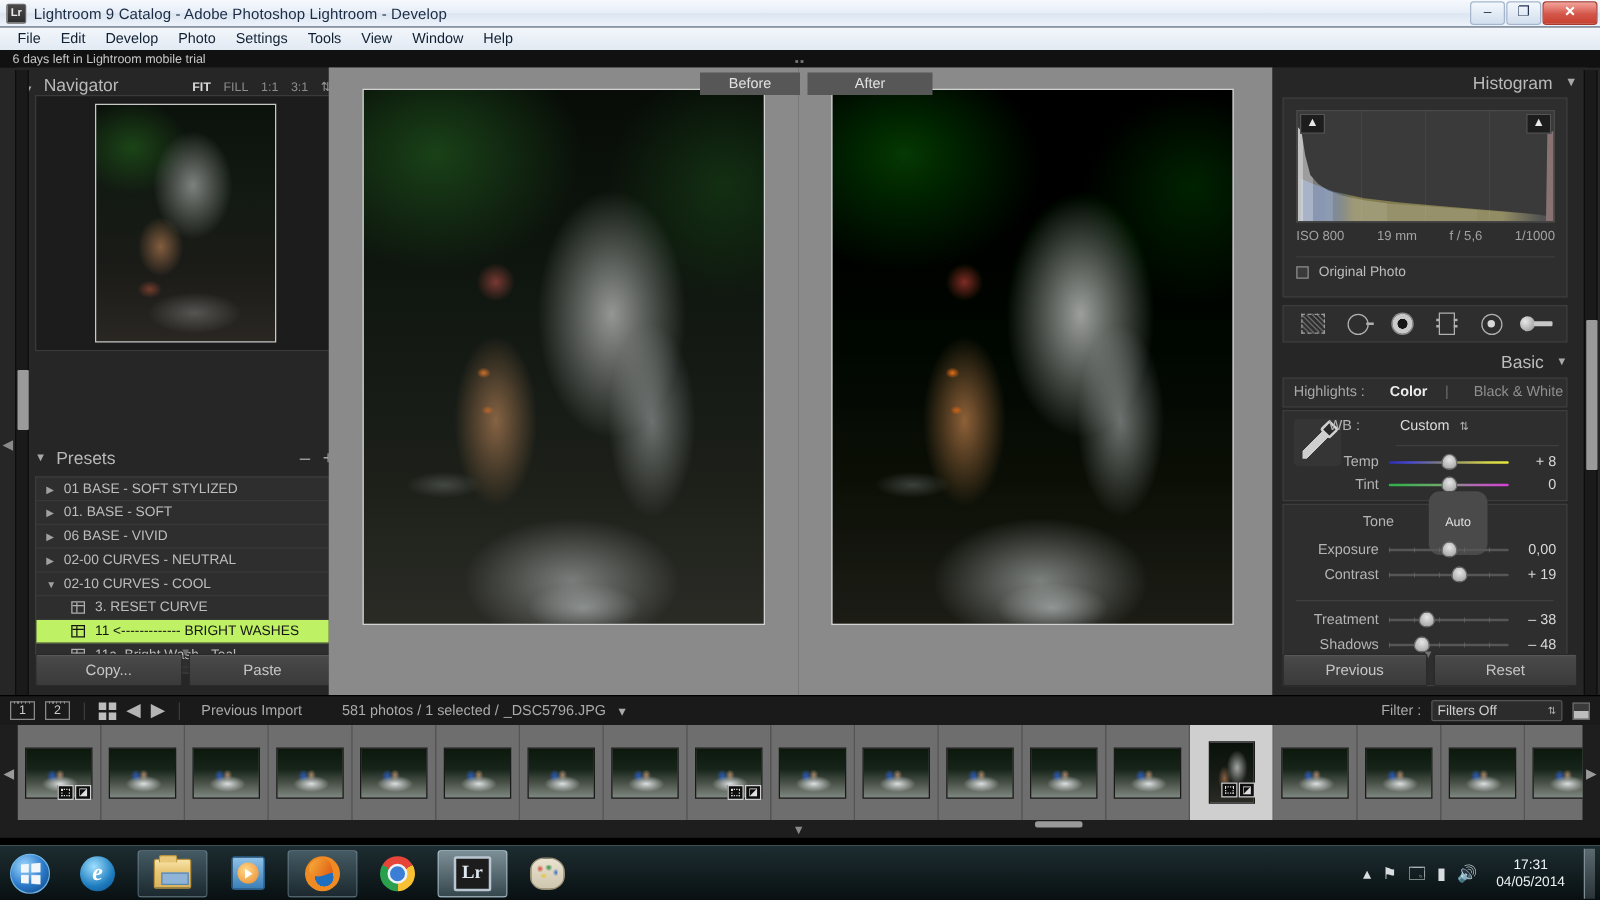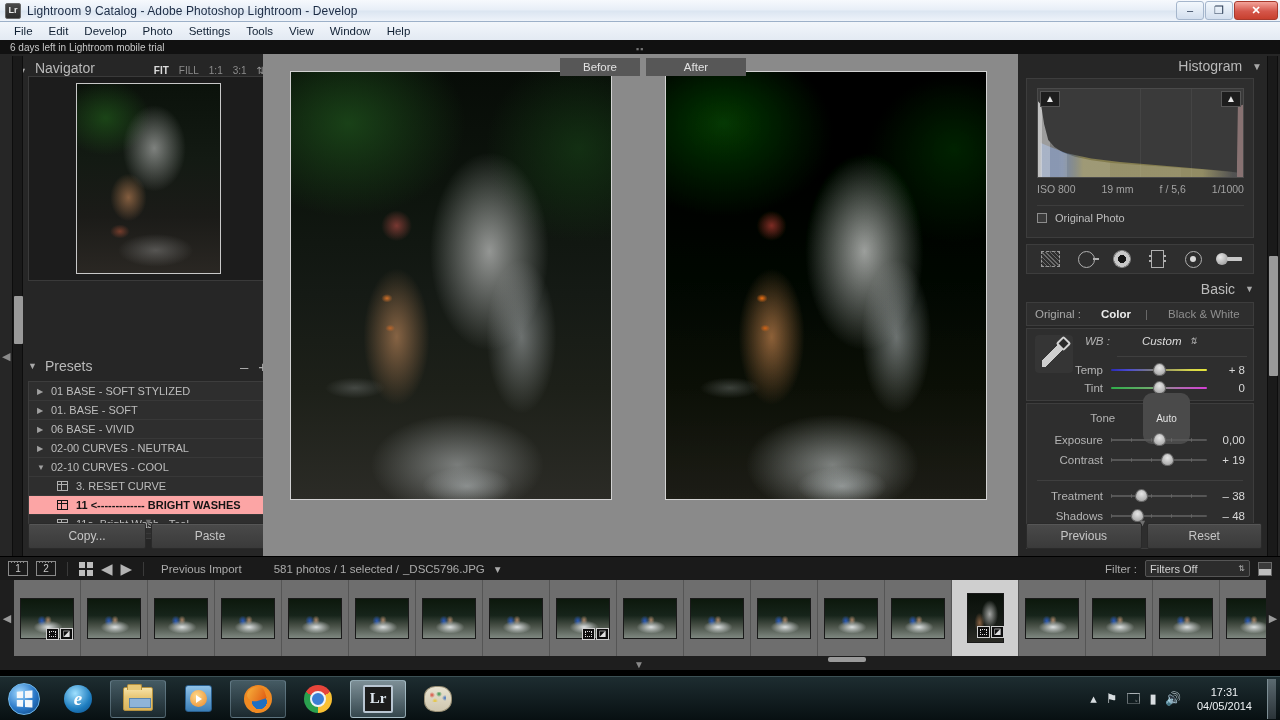--- a/index.html
+++ b/index.html
@@ -126,21 +126,21 @@
   .preset-row.child .gicon{
     width:11px;height:10px;margin-right:8px;
     border:1px solid #b0b0b0; position:relative; flex:none;
   }
   .preset-row.child .gicon::before{
     content:""; position:absolute; left:0; right:0; top:2px; height:1px; background:#b0b0b0;
   }
   .preset-row.child .gicon::after{
     content:""; position:absolute; top:0; bottom:0; left:3px; width:1px; background:#b0b0b0;
   }
-  .preset-row.selected{ background:#fca5a5; color:#141414; font-weight:bold; }
+  .preset-row.selected{ background:#bef264; color:#141414; font-weight:normal; }
   .preset-row.selected .gicon{ border-color:#141414; }
   .preset-row.selected .gicon::before{ background:#141414; }
   .preset-row.selected .gicon::after{ background:#141414; }
   .preset-row .lbl{ overflow:hidden; text-overflow:clip; }
 
   .lp-bottom-tri{
     position:absolute; left:130px; top:463px; color:#707070; font-size:9px;
   }
   .copypaste{
     position:absolute; left:14px; top:469px; width:241px; height:26px;
@@ -355,22 +355,22 @@
   }
   .eyedrop .pipe{
     position:absolute; left:7px; top:6px; width:26px; height:26px;
     background:linear-gradient(135deg,transparent 0 38%, #cfcfcf 38% 56%, transparent 56%);
   }
   .eyedrop .bulb{
     position:absolute; right:4px; top:3px; width:11px; height:11px; border-radius:2px;
     background:#2a2a2a; border:2px solid #d2d2d2; transform:rotate(45deg);
   }
   .wb-row{
-    position:absolute; left:58px; top:6px; right:6px;
-    display:flex; align-items:center; gap:8px; font-size:11.5px; color:#b4b4b4;font-style:italic;
+    position:absolute; left:36px; top:6px; right:6px;
+    display:flex; align-items:center; gap:8px; font-size:11.5px; color:#b4b4b4;
   }
   .stepper{ font-size:9px; color:#b0b0b0; }
   .wb-sep{ position:absolute; left:90px; top:27px; width:130px; height:1px; background:#3f3f3f; }
 
   .sl-row{
     position:absolute; height:15px; left:8px; right:8px;
     display:flex; align-items:center; font-size:11.5px; color:#b4b4b4;
   }
   .sl-row .name{ width:76px; text-align:right; padding-right:8px; white-space:nowrap; }
   .sl-track{
@@ -780,21 +780,21 @@
             </div>
         </div>
       </div>
 
       <div class="basic-head">
         <span>Basic</span>
         <span class="tri">▼</span>
       </div>
 
       <div class="treatment">
-        <span class="lbl">Original :</span>
+        <span class="lbl">Highlights :</span>
         <span class="opt active">Color</span>
         <span class="bar">|</span>
         <span class="opt">Black &amp; White</span>
       </div>
 
       <div class="wb-box">
         <div class="eyedrop">
           <div class="pipe"></div>
             <div class="bulb"></div>
         </div>

